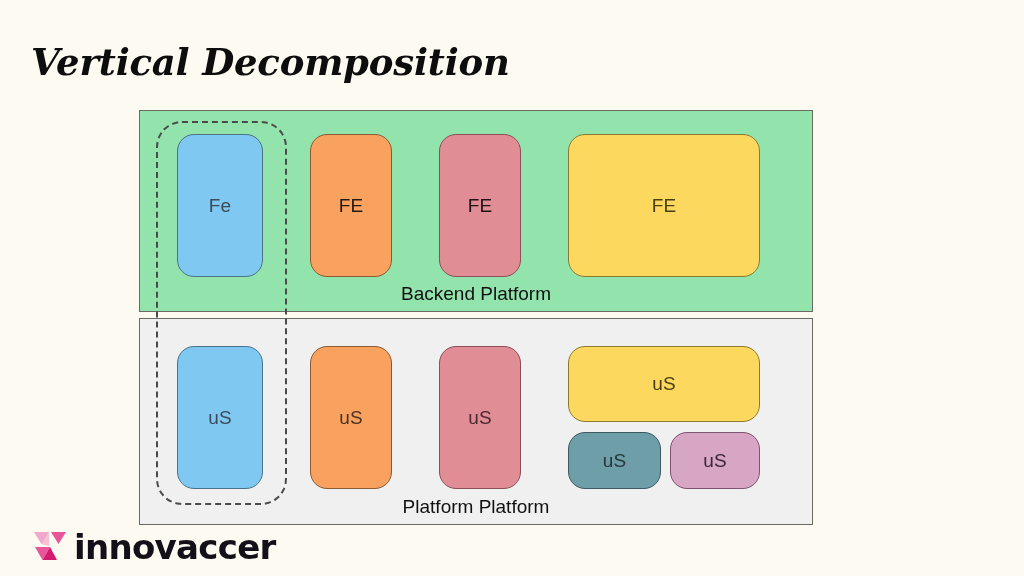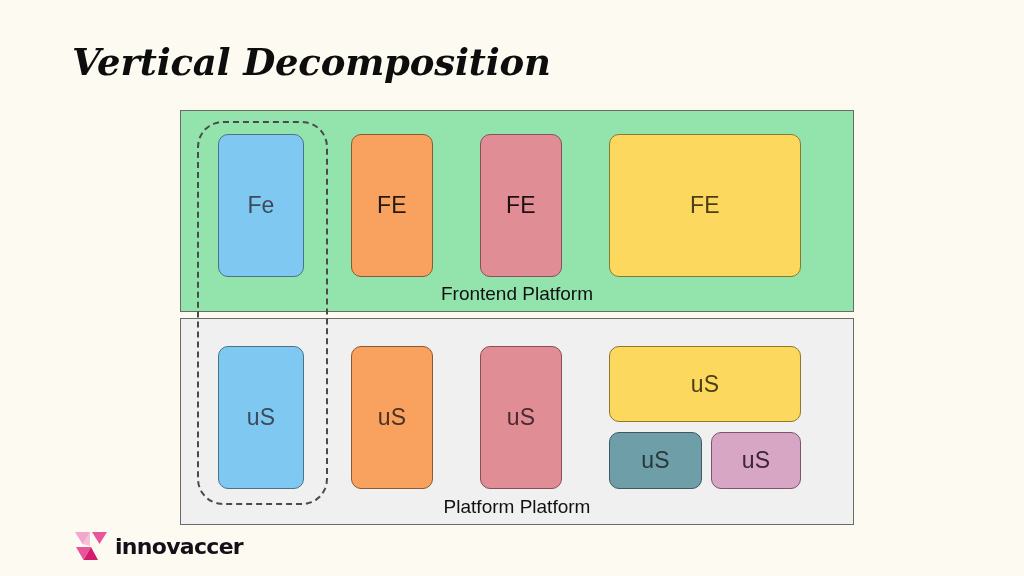--- a/index.html
+++ b/index.html
@@ -13,21 +13,20 @@
     font-family: "Liberation Sans", sans-serif;
     overflow: hidden;
     position: relative;
   }
 
   #slide {
     position: absolute;
     left: 0; top: 0;
     width: 912px;
     height: 576px;
-    margin-left: 41px;
   }
 
   
   #slide-title {
     position: absolute;
     left: 31px;
     top: 40px;
     font-family: "DejaVu Serif", "Liberation Serif", serif;
     font-style: italic;
     font-weight: bold;
@@ -74,25 +73,25 @@
     left: 50%;
     transform: translateX(-50%);
   }
   #frontend-caption { bottom: 6px; }
   #backend-caption  { bottom: 6px; }
 
   
   .box {
     position: absolute;
     box-sizing: border-box;
-    border-radius: 10px;
+    border-radius: 17px;
     display: flex;
     align-items: center;
     justify-content: center;
-    font-size: 23px;
+    font-size: 19px;
     letter-spacing: 0.2px;
   }
 
   
   #vertical-slice {
     position: absolute;
     left: 17px;
     top: 11px;
     width: 131px;
     height: 384px;
@@ -114,37 +113,37 @@
     gap: 7px;
   }
   #logo-mark {
     width: 34px;
     height: 34px;
     flex: none;
   }
   #logo-wordmark {
     font-family: "DejaVu Sans", "Liberation Sans", sans-serif;
     font-weight: bold;
-    font-size: 22px;
+    font-size: 34px;
     color: #131019;
     letter-spacing: -0.7px;
     line-height: 1;
   }
 </style>
 </head>
 <body style="background: rgb(253, 250, 241);">
 
 <div id="slide">
 
   <div id="slide-title">Vertical Decomposition</div>
 
   <div id="diagram">
 
     <div class="platform-panel" id="frontend-panel">
-      <div class="panel-caption" id="frontend-caption">Frontend Platform</div>
+      <div class="panel-caption" id="frontend-caption">Backend Platform</div>
     </div>
 
     <div class="platform-panel" id="backend-panel">
       <div class="panel-caption" id="backend-caption">Platform Platform</div>
     </div>
 
     <div id="box-layer">
         <div class="box" style="left: 38px; top: 24px; width: 86px; height: 143px; background: rgb(127, 200, 242); border: 1px solid rgb(75, 115, 135); color: rgb(60, 74, 90);">Fe</div>
         <div class="box" style="left: 171px; top: 24px; width: 82px; height: 143px; background: rgb(249, 161, 95); border: 1px solid rgb(139, 90, 51); color: rgb(35, 26, 18);">FE</div>
         <div class="box" style="left: 300px; top: 24px; width: 82px; height: 143px; background: rgb(224, 141, 150); border: 1px solid rgb(138, 79, 88); color: rgb(31, 16, 18);">FE</div>

